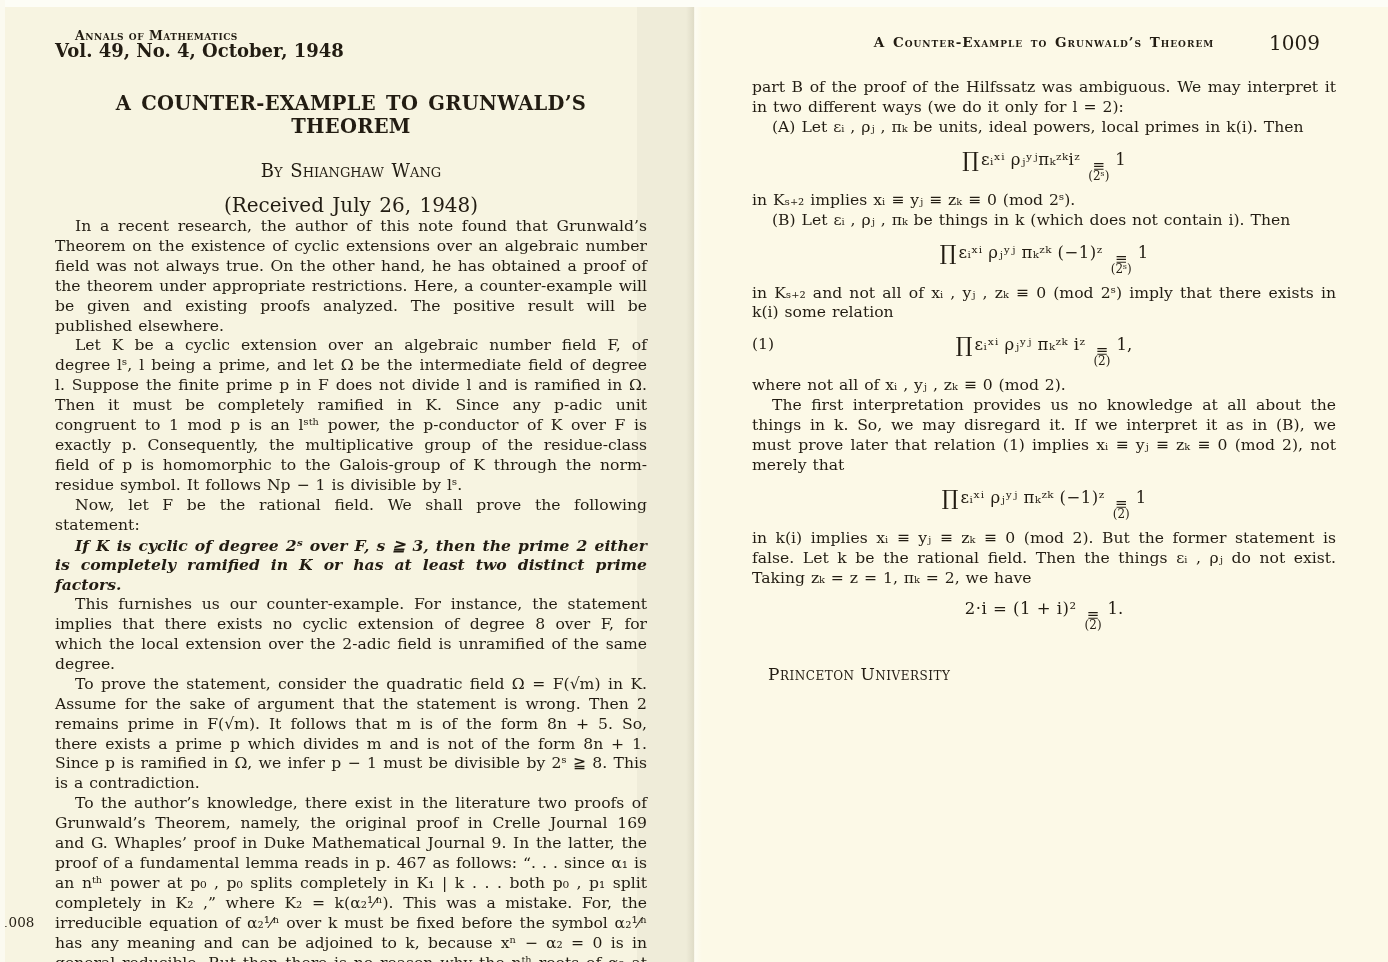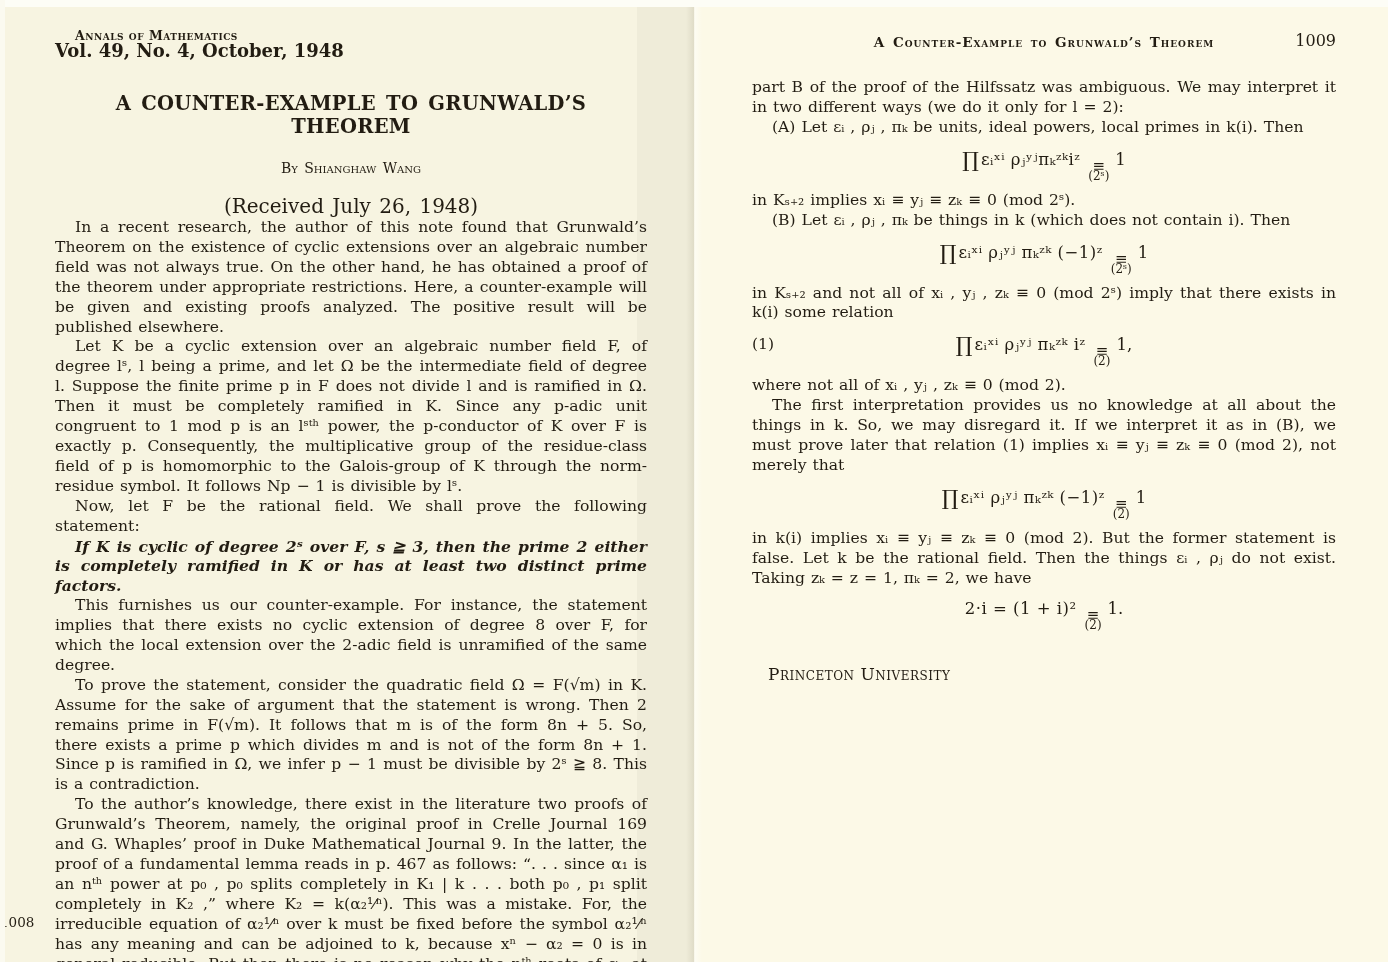--- a/index.html
+++ b/index.html
@@ -17,35 +17,35 @@
   .gutter{position:absolute;left:686px;top:0;width:16px;height:962px;
     background:linear-gradient(90deg,rgba(90,80,50,0) 0%,rgba(90,80,50,0.10) 48%,rgba(255,255,255,0.5) 55%,rgba(90,80,50,0) 100%);}
   .lcol{position:absolute;left:55px;top:28px;width:592px;}
   .rcol{position:absolute;left:58px;top:28px;width:584px;}
 
   .journal-block{line-height:15px;margin-bottom:34px;}
   .journal-name{font-variant:small-caps;font-weight:bold;font-size:12.5px;letter-spacing:0.5px;padding-left:20px;}
   .journal-issue{font-weight:bold;font-size:18px;}
 
   .title{text-align:center;font-weight:bold;font-size:19.5px;letter-spacing:0.3px;word-spacing:3px;margin:0 0 22px 0;}
-  .byline{text-align:center;font-variant:small-caps;font-size:14px;word-spacing:2px;margin-bottom:18px;}
+  .byline{text-align:center;font-variant:small-caps;font-size:18px;word-spacing:2px;margin-bottom:12px;}
   .received{text-align:center;font-size:20px;word-spacing:2px;}
 
   .body-text p{
     margin:0;font-size:15.6px;line-height:19.9px;
     text-align:justify;text-indent:20px;
     word-spacing:1px;
   }
   .body-text p.noindent{text-indent:0;}
   .body-text p.statement{font-style:italic;font-weight:bold;}
   .pagenum-left{position:absolute;left:0;top:914px;width:694px;font-size:13.5px;}
 
   .running-header{position:relative;text-align:center;font-variant:small-caps;font-weight:bold;
     font-size:13.5px;letter-spacing:1px;word-spacing:2px;margin:6px 0 28px 0;}
-  .pagenum-right{position:absolute;right:0;top:-3px;font-variant:normal;font-weight:normal;font-size:16px;letter-spacing:0;}
+  .pagenum-right{position:absolute;right:16px;top:-3px;font-variant:normal;font-weight:normal;font-size:20px;letter-spacing:0;}
 
   .formula{position:relative;text-align:center;font-size:16.5px;margin:10px 0 10px 0;white-space:nowrap;}
   .formula .fnum{position:absolute;left:0;top:2px;font-size:15.6px;}
   .formula .fbody{letter-spacing:0.5px;}
   .formula .prod{font-size:21px;vertical-align:-2px;padding-right:2px;}
   .cong{display:inline-flex;flex-direction:column;align-items:center;vertical-align:-6px;margin:0 6px 0 8px;}
   .cong .bars{font-size:15px;line-height:11px;}
   .cong .mod{font-size:12px;line-height:9px;}
   .signature{font-variant:small-caps;font-size:17px;letter-spacing:0.5px;margin-top:34px;padding-left:16px;}
 </style>

